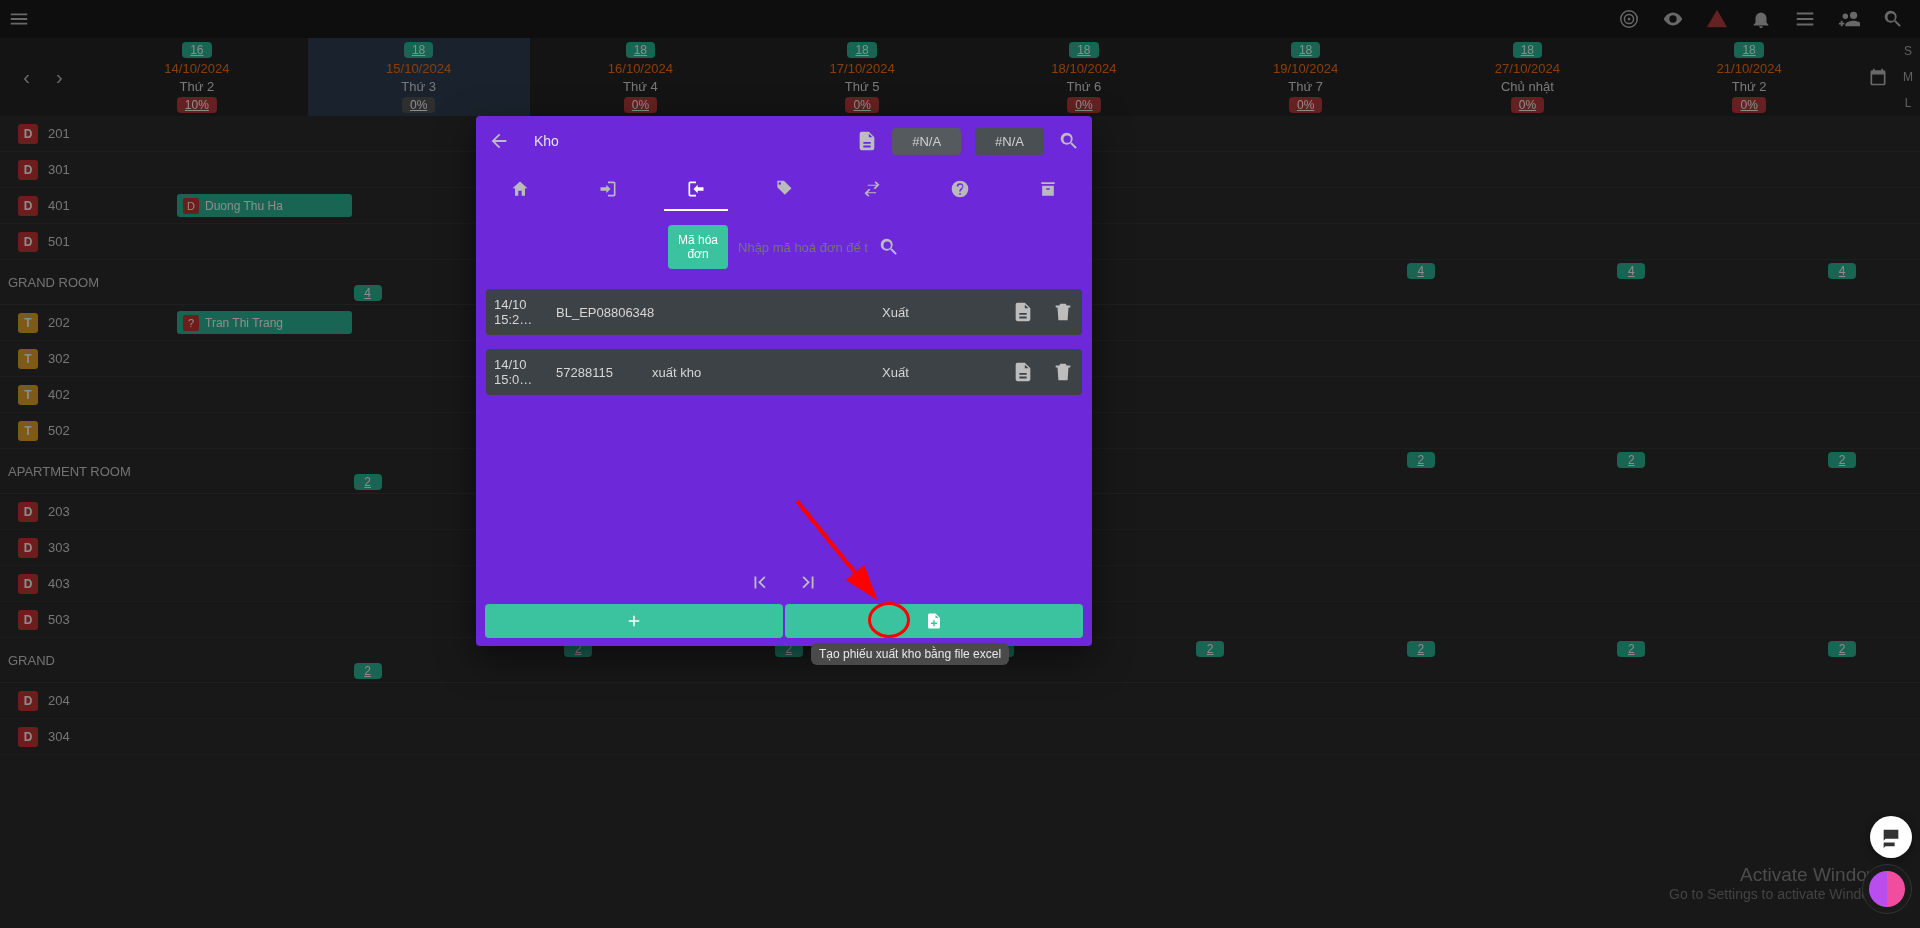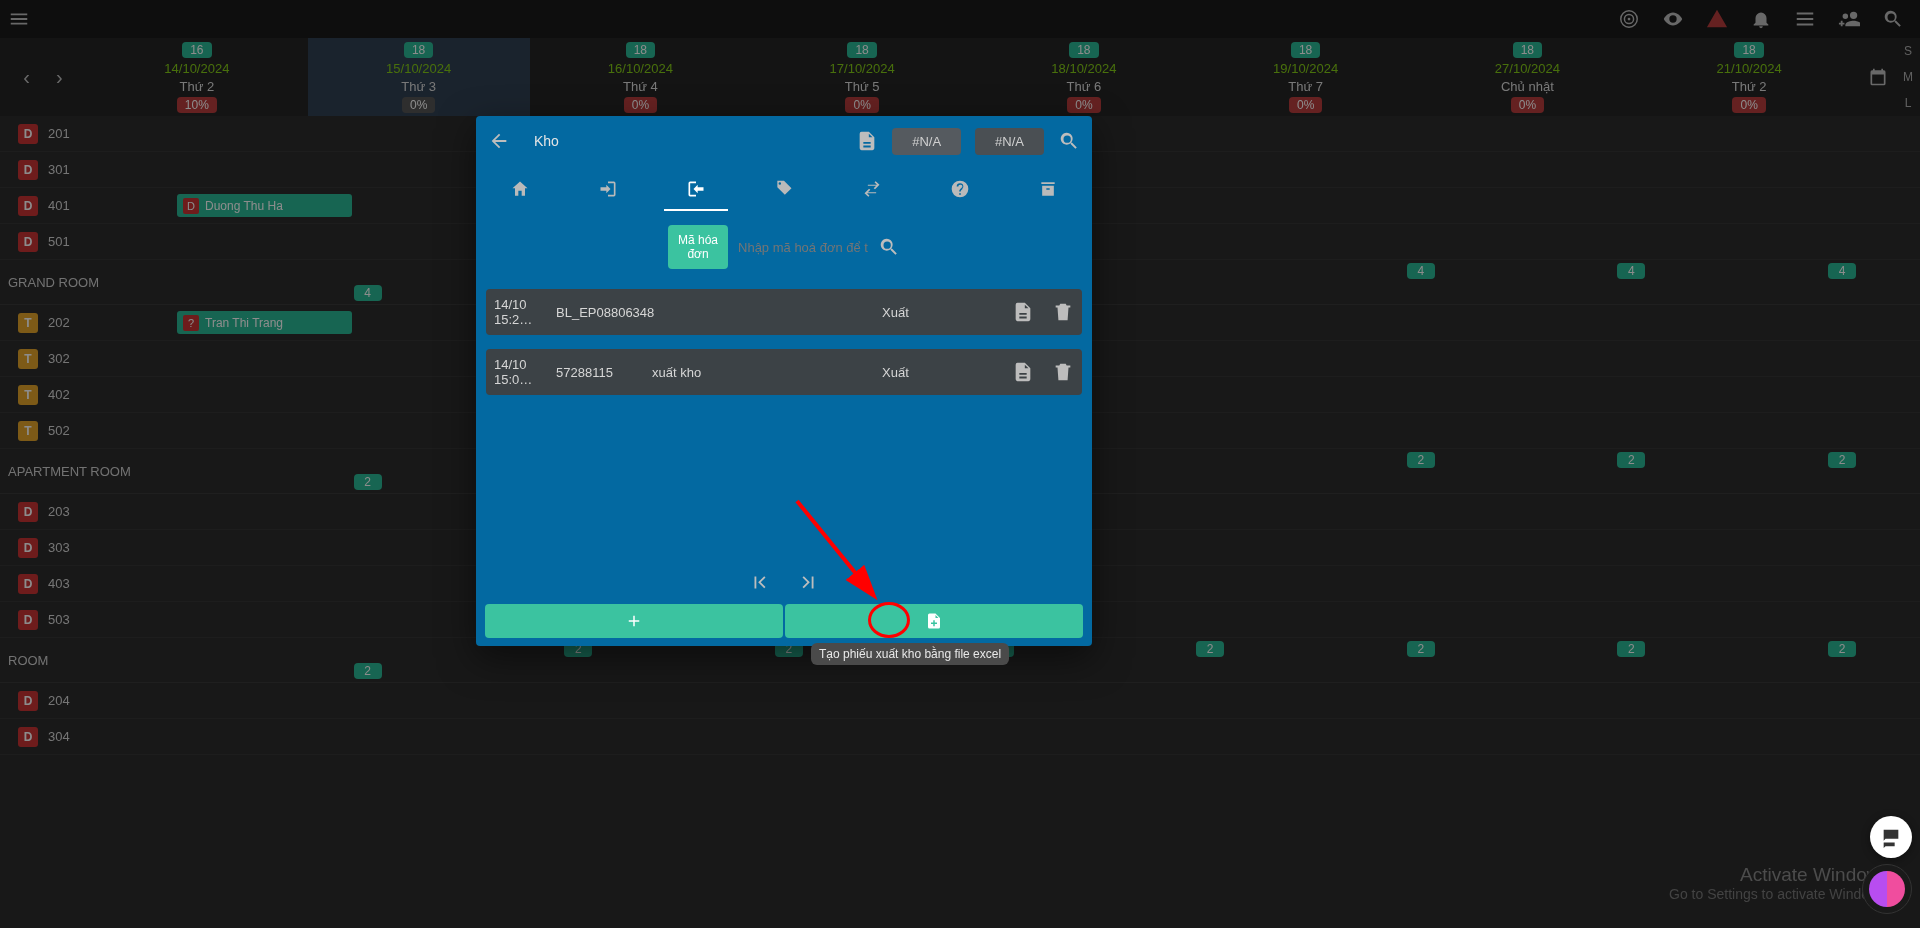--- a/index.html
+++ b/index.html
@@ -10,23 +10,23 @@
 .topbar-right { margin-left:auto; display:flex; align-items:center; gap:22px; padding-right:8px; }
 .icon { display:inline-flex; align-items:center; justify-content:center; color:#bdbdbd; font-size:21px; cursor:pointer; user-select:none; }
 .icon svg { width:22px; height:22px; fill:currentColor; }
 
 
 .cal-header { position:absolute; top:38px; left:0; right:0; height:78px; display:flex; background:#262626; }
 .cal-nav { width:86px; display:flex; align-items:center; justify-content:center; gap:26px; }
 .cal-days { flex:1; display:grid; grid-template-columns:repeat(8,1fr); }
 .cal-day { display:flex; flex-direction:column; align-items:center; justify-content:center; gap:3px; position:relative; }
 .cal-day.selected { background:#314052; }
-.pill { font-size:12px; padding:1px 8px; border-radius:4px; background:#2bb995; color:#fff; min-width:28px; text-align:center; }
+.pill { font-size:12px; padding:1px 8px; border-radius:4px; background:#2bb995; color:#fff; min-width:28px; text-align:center;text-decoration:underline; }
 .pill.gray { background:#555; }
-.cal-date { font-size:13px; color:#84cc16; }
+.cal-date { font-size:13px; color:#f97316; }
 .cal-dow { font-size:13px; color:#dcdcdc; }
 .pill.red { background:#b93c3c;text-align:center; }
 .cal-side { width:36px; display:flex; align-items:center; justify-content:center; }
 .cal-sml { width:24px; display:flex; flex-direction:column; align-items:center; justify-content:space-around; font-size:12px; color:#b0b0b0; }
 
 
 .grid { position:absolute; top:116px; bottom:0; left:0; right:0; overflow:hidden; background:#2c2c2c; }
 .group-header { height:45px; display:flex; align-items:center; padding-left:8px; font-size:13px; color:#cfcfcf; position:relative; border-bottom:1px solid #3a3a3a; }
 .room-row { height:36px; display:flex; align-items:center; border-bottom:1px solid #363636; position:relative; }
 .room-label { display:flex; align-items:center; gap:10px; padding-left:18px; width:175px; }
@@ -34,21 +34,21 @@
 .badge.red { background:#c83434; }
 .badge.yellow { background:#e3a52a; }
 .room-num { font-size:13px; color:#d6d6d6; }
 .count-pills { position:absolute; top:0; left:175px; right:60px; height:100%; display:grid; grid-template-columns:repeat(8,1fr); }
 .count-cell { display:flex; align-items:center; justify-content:flex-end; padding-right:4px; }
 .booking { position:absolute; left:177px; width:175px; height:23px; background:#2bb995; border-radius:3px; display:flex; align-items:center; padding:0 6px; font-size:12px; color:#fff; }
 .booking .bq { background:#c83434; width:16px; height:16px; border-radius:2px; display:flex; align-items:center; justify-content:center; font-size:11px; margin-right:6px; }
 
 
 .overlay { position:absolute; inset:0; background:rgba(0,0,0,0.45); z-index:50; }
-.modal { position:absolute; left:476px; top:116px; width:616px; height:530px; background:#0369a1; border-radius:4px; box-shadow:0 12px 36px rgba(0,0,0,.5); display:flex; flex-direction:column; z-index:60; }
+.modal { position:absolute; left:476px; top:116px; width:616px; height:530px; background:#6d28d9; border-radius:4px; box-shadow:0 12px 36px rgba(0,0,0,.5); display:flex; flex-direction:column; z-index:60; }
 .modal-top { height:50px; display:flex; align-items:center; padding:0 12px; gap:14px; }
 .modal-title { font-size:14px; color:#e5e5e5; margin-left:10px; }
 .spacer { flex:1; }
 .chip { background:#555a5f; color:#d0d0d0; font-size:13px; border-radius:4px; padding:6px 20px; }
 .tabbar { height:45px; display:flex; }
 .tab { flex:1; display:flex; align-items:center; justify-content:center; color:#bababa; position:relative; cursor:pointer; }
 .tab.active { color:#fff; }
 .tab.active::after { content:""; position:absolute; bottom:0; left:12px; right:12px; height:2px; background:#fff; }
 .searchbar { height:52px; display:flex; align-items:center; justify-content:center; gap:10px; margin:10px 0 2px; }
 .btn-teal { background:#3bc3a0; color:#fff; font-size:12px; padding:8px 10px; border-radius:4px; text-align:center; line-height:1.2; cursor:pointer; }
@@ -324,21 +324,21 @@
         <span class="room-num">403</span>
       </div>
     </div>
     <div class="room-row">
       <div class="room-label">
         <span class="badge red">D</span>
         <span class="room-num">503</span>
       </div>
     </div>
     <div class="group-header">
-      <span>ROOM</span>
+      <span>GRAND</span>
     <div class="count-pills">
       <div class="count-cell"></div>
         <div class="count-cell">
           <span class="pill">2</span>
         </div>
         <div class="count-cell">
           <span class="pill">2</span>
         </div>
         <div class="count-cell">
           <span class="pill">2</span>

